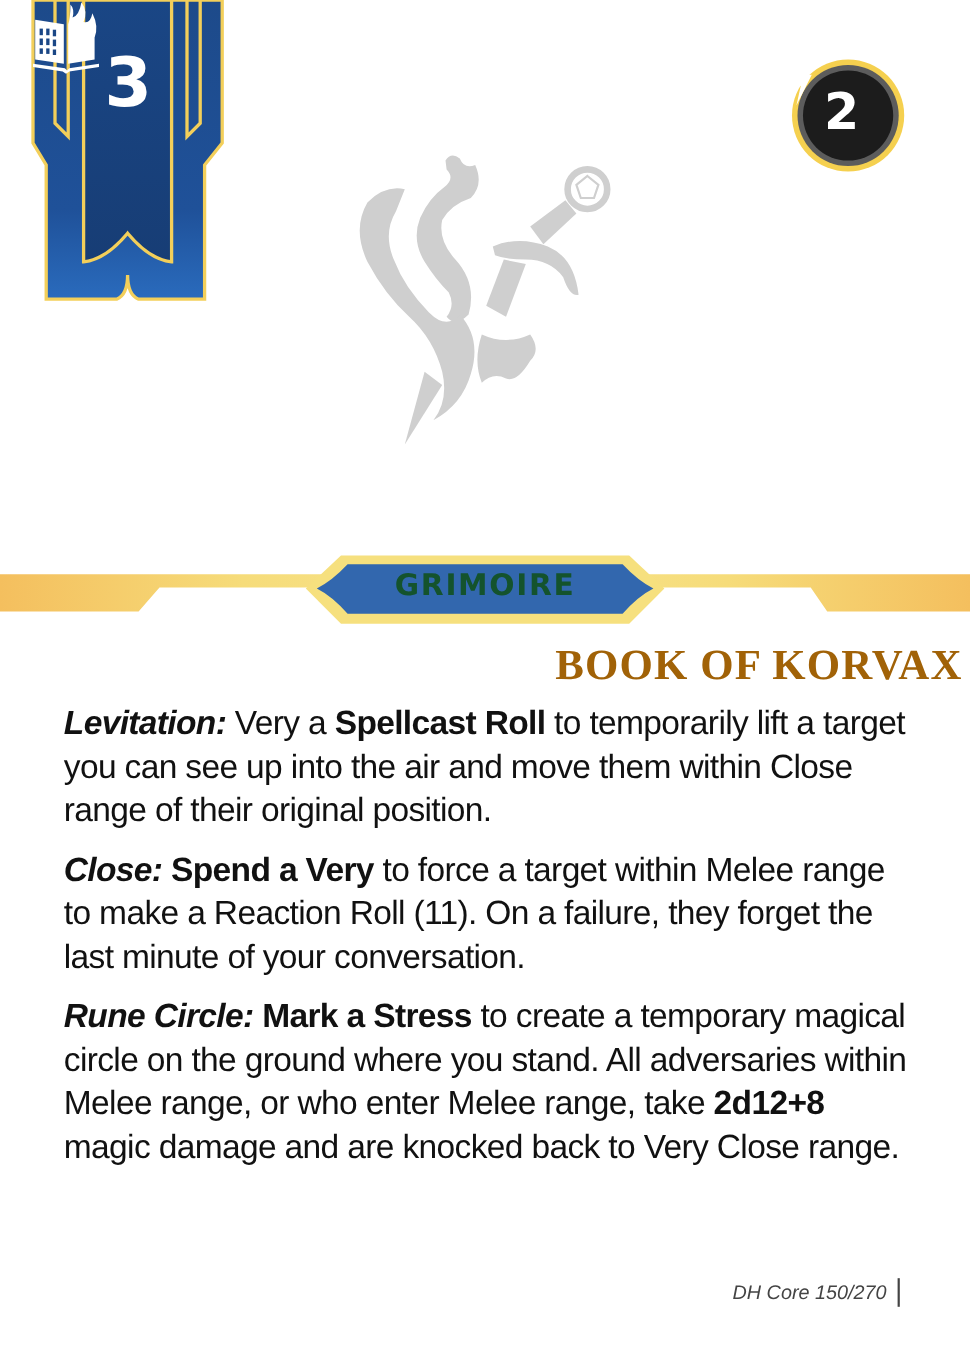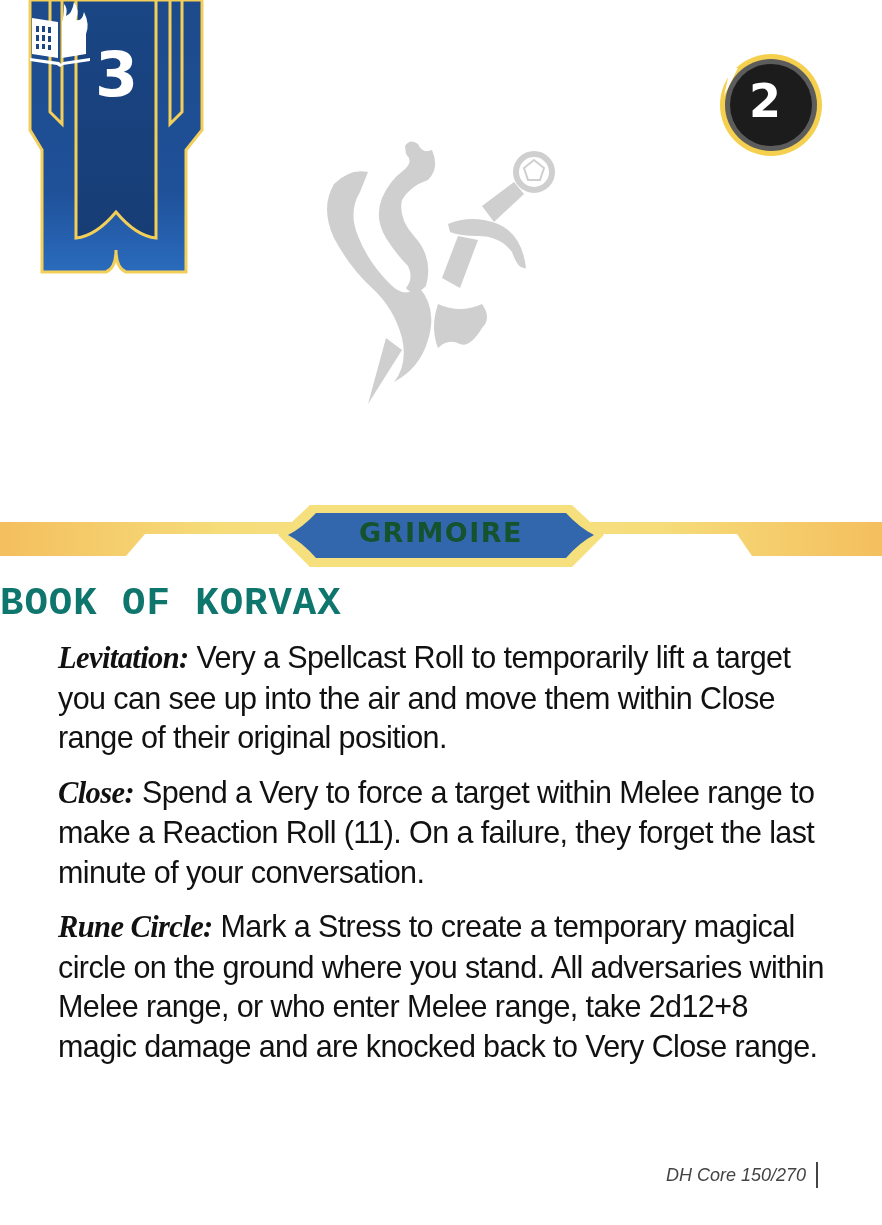--- a/index.html
+++ b/index.html
@@ -33,33 +33,33 @@
     
     .divider { position: absolute; left: 0; top: 500px; width: 882px; height: 75px; }
     .type-label {
       position: absolute; left: 300px; top: 517px; width: 282px; text-align: center;
       font-family: "DejaVu Sans", sans-serif; font-weight: bold; font-size: 27px; color: #14532d;
       letter-spacing: 1.5px;
     }
 
     
     .card-title {
-      position: absolute; left: 0; top: 582px; width: 875px; text-align: left;
-      font-family: Liberation Mono, monospace; font-weight: bold; font-size: 39px; color: #0f766e;
+      position: absolute; left: 0; top: 582px; width: 875px; text-align: right;
+      font-family: Liberation Serif, serif; font-weight: bold; font-size: 39px; color: #a16207;
       letter-spacing: 1px;
     }
 
     
     .body { position: absolute; left: 58px; top: 638px; width: 770px; }
     .ability {
       font-family: "Liberation Sans", sans-serif; font-size: 30.5px; line-height: 39.5px;
       color: #111; margin-bottom: 15px; letter-spacing: -0.6px;
     }
-    .ability .name { font-weight: bold; font-style: italic; font-family: Liberation Serif, serif; }
-    .ability b { font-weight: normal; }
+    .ability .name { font-weight: bold; font-style: italic; }
+    .ability b { font-weight: bold; }
 
     
     .footer {
       position: absolute; top: 1161px; right: 64px; height: 28px;
       display: flex; align-items: center; gap: 10px;
       font-family: "Liberation Sans", sans-serif; font-style: italic; font-size: 18px; color: #444;
     }
     .footer .sep { width: 2px; height: 26px; background: #444; }
   </style>
 </head>

